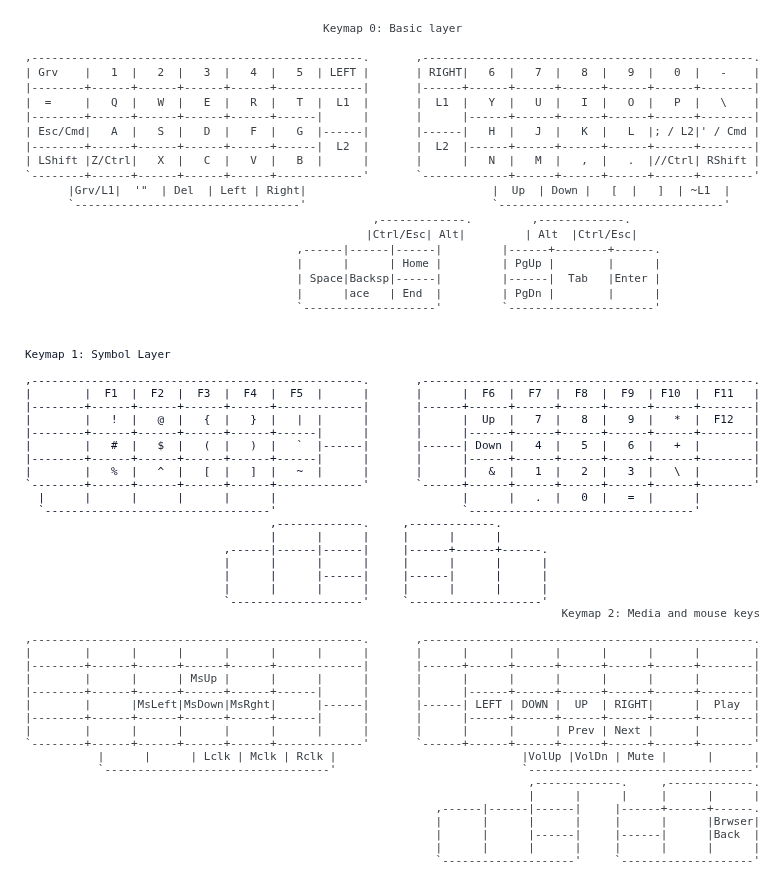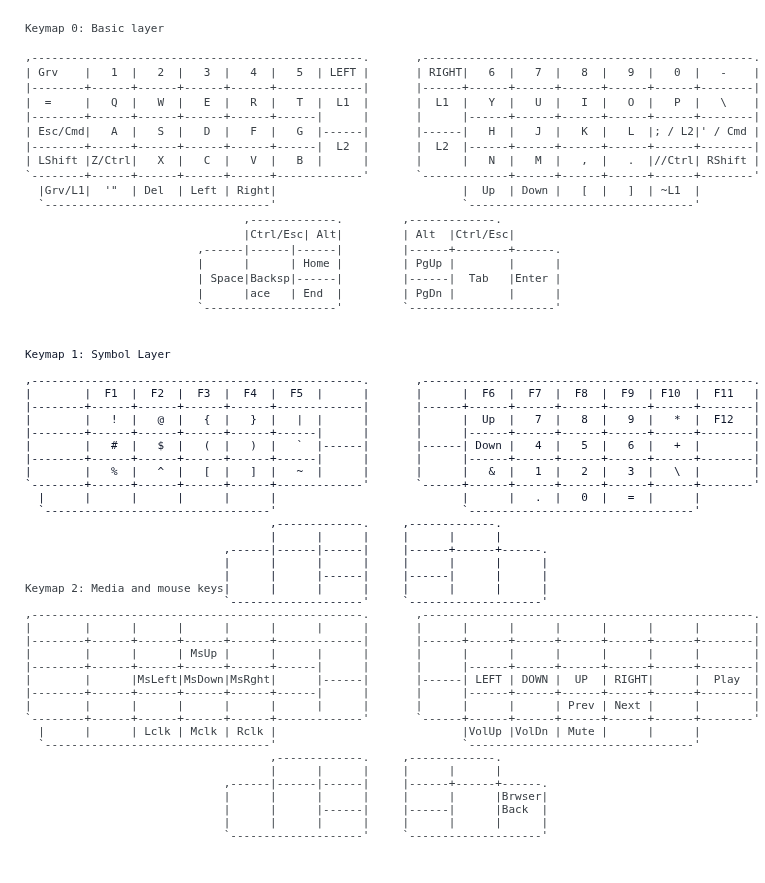--- a/index.html
+++ b/index.html
@@ -18,26 +18,26 @@
     color: #3a4046;
   }
   .km-title, .km-art {
     font-family: "DejaVu Sans Mono", "Liberation Mono", monospace;
     font-size: 11px;
     white-space: pre;
     margin: 0;
     letter-spacing: 0;
   }
   #km0 { top: 22px; }
-  #km0 .km-title, #km0 .km-art { line-height: 14.7px; }
+  #km0 .km-title, #km0 .km-art { line-height: 14.7px; text-align: center; }
   #km0 .km-title { margin-bottom: 14.7px; }
   #km1 { top: 348px; }
   #km1 .km-title, #km1 .km-art { line-height: 13px; }
   #km1 .km-title { margin-bottom: 13px; }
-  #km2 { top: 582px; }
+  #km2 { top: 607px; text-align: right; }
   #km2 .km-title, #km2 .km-art { line-height: 13px; }
   #km2 .km-title { margin-bottom: 13px; }
 </style>
 </head>
 <body style="background: rgb(255, 255, 255);">
 
 <div>
 
   <section class="km-section" id="km0" style="color: rgb(58, 64, 70);">
     <div class="km-title">Keymap 0: Basic layer</div>

